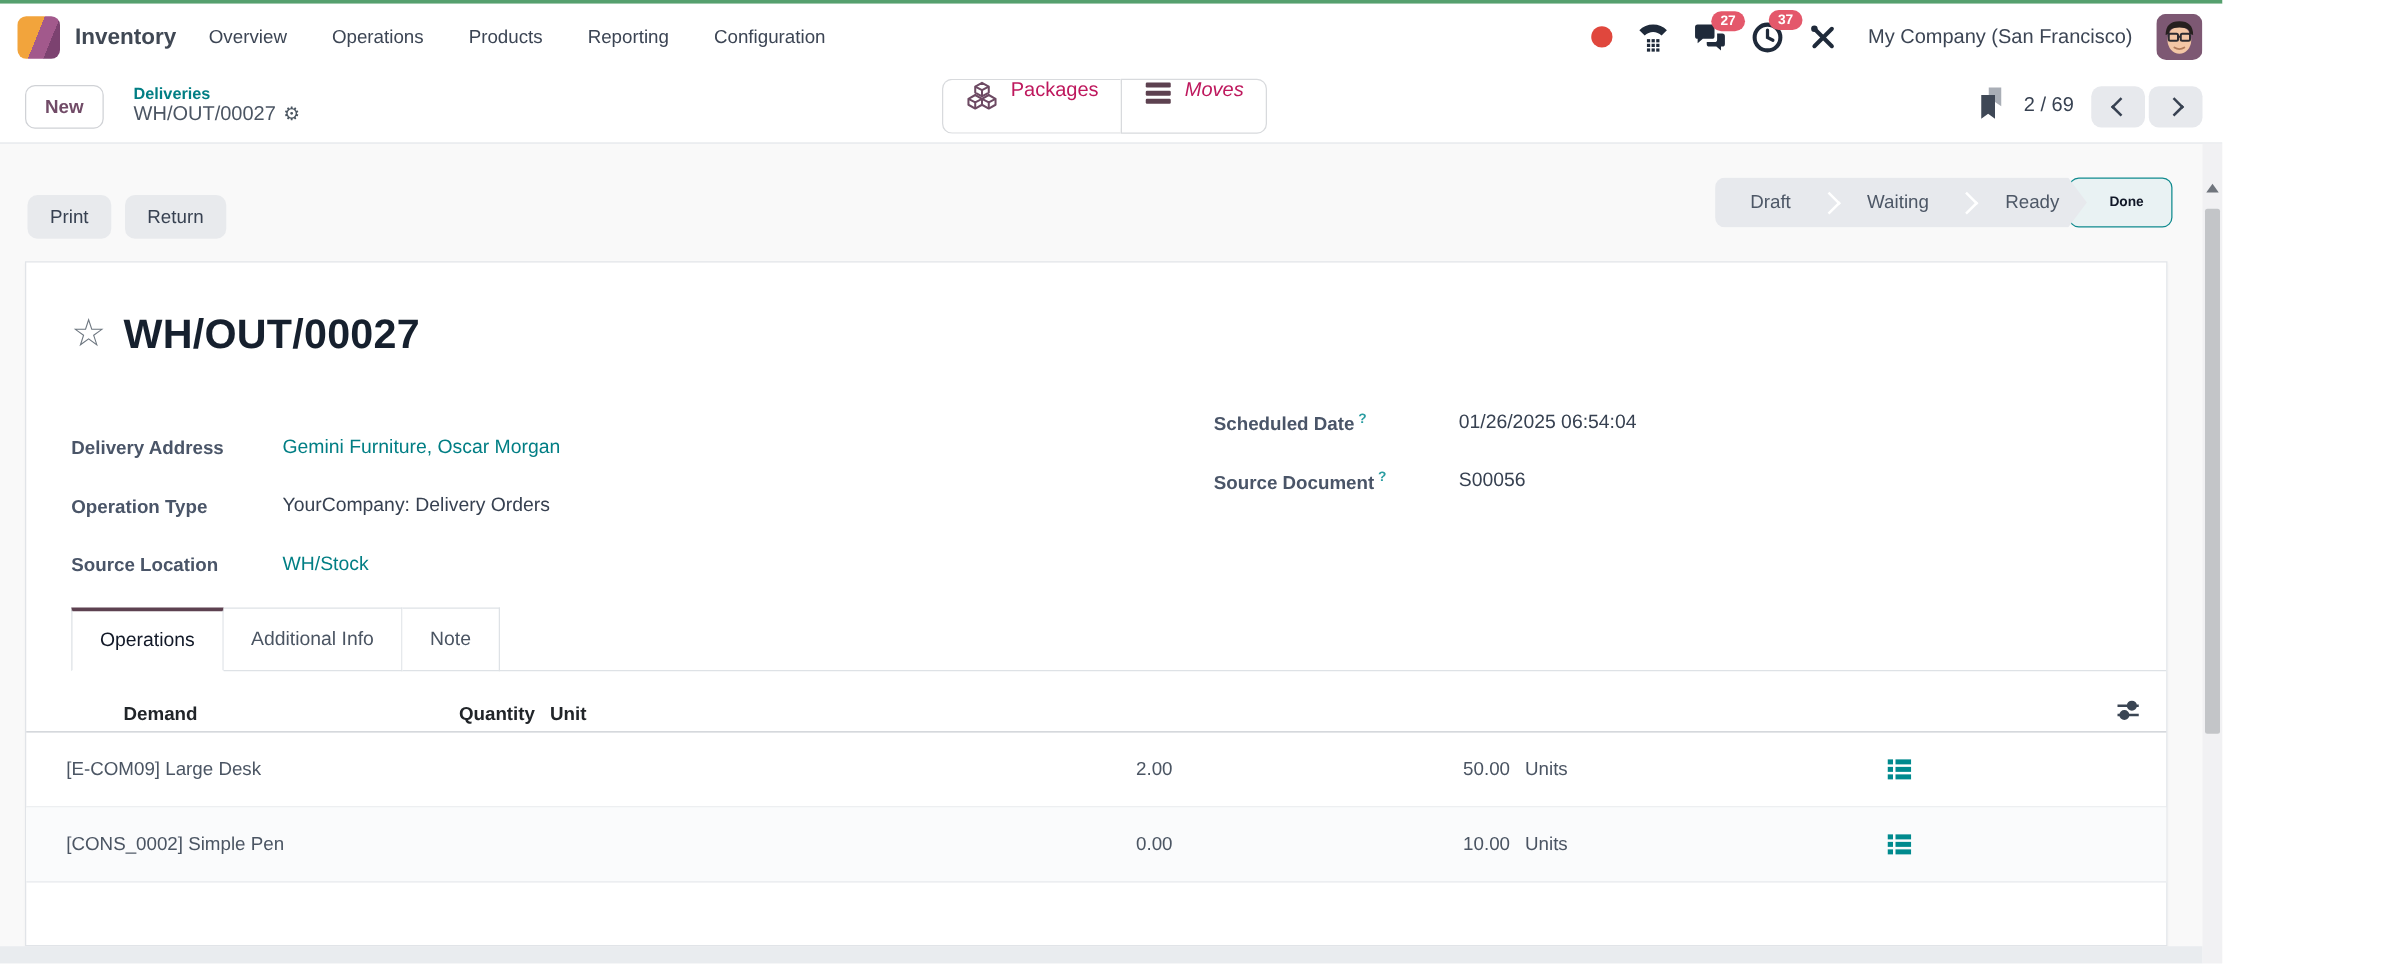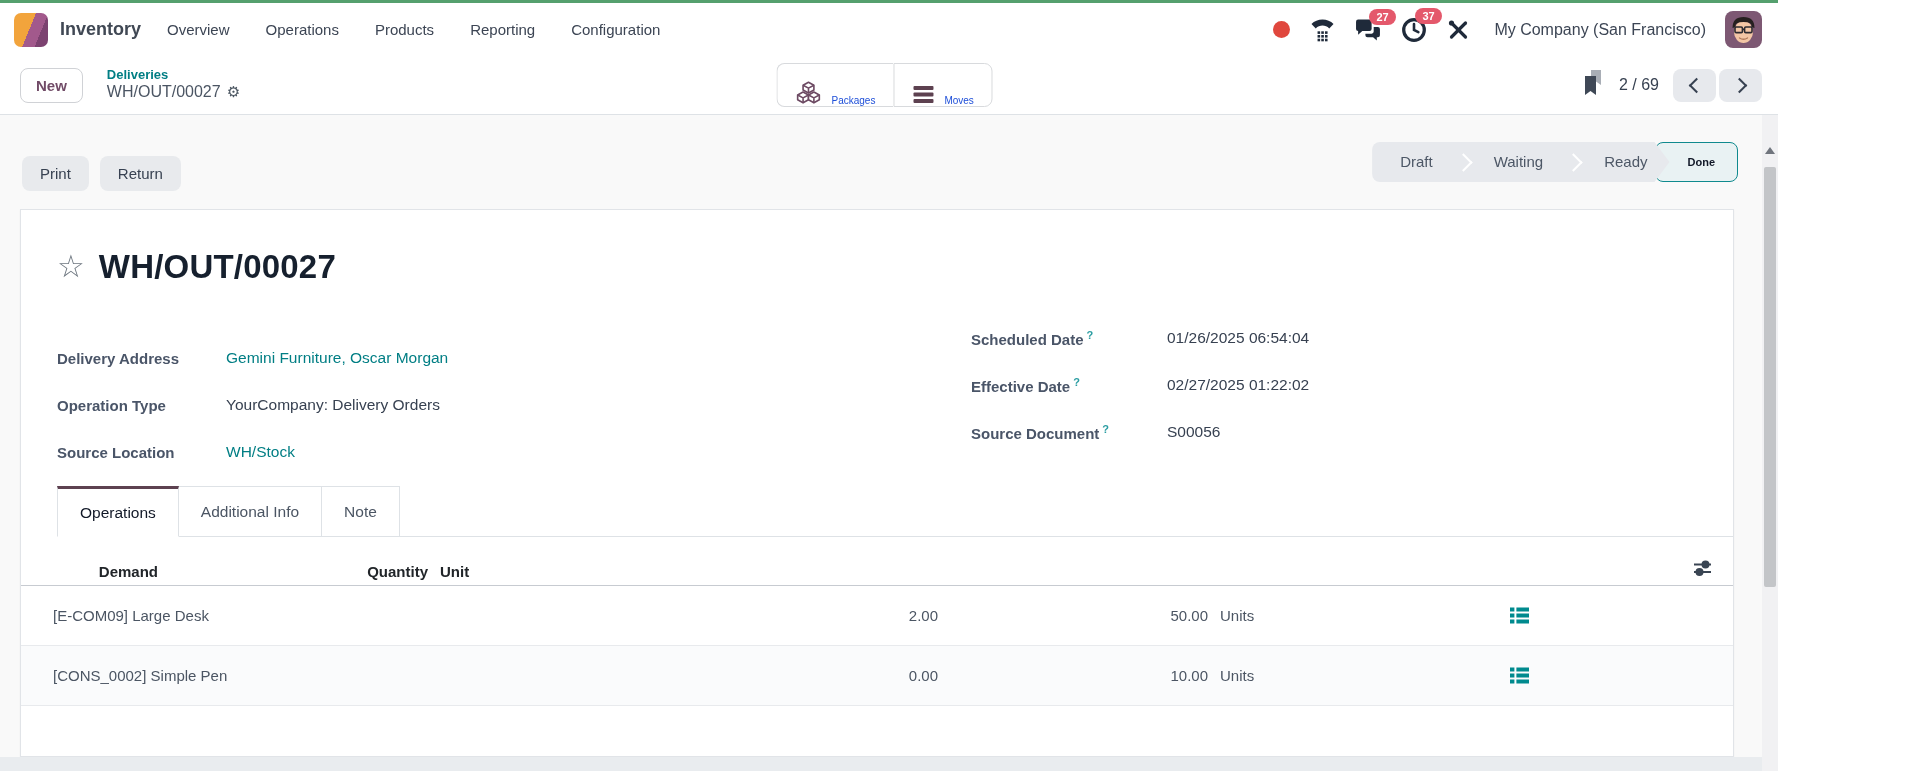--- a/index.html
+++ b/index.html
@@ -24,24 +24,24 @@
   
   .control-panel{position:relative;height:58px;background:#fff;border-bottom:1px solid #dee2e6;
                  display:flex;align-items:center;padding:0 16px 0 20px;}
   .btn-new{background:#fff;border:1px solid #d0d2d6;border-radius:8px;color:#714B67;
            font-weight:700;font-size:15px;padding:8px 15px;cursor:pointer;font-family:inherit;}
   .breadcrumb{margin-left:24px;line-height:1.15;}
   .bc-parent{display:block;color:#017e84;font-size:13px;font-weight:600;cursor:pointer;}
   .bc-current{font-size:16px;color:#4b5563;}
   .bc-gear{font-size:15px;color:#4a5560;margin-left:6px;cursor:pointer;}
   .stat-group{position:absolute;left:50%;transform:translateX(-52%);display:flex;height:44px;}
-  .stat-btn{display:flex;align-items:flex-end;gap:10px;background:#fff;border:1px solid #d8dadd;
-            padding:0 18px;font-size:10px;color:#1d4ed8;cursor:pointer;font-family:inherit;}
+  .stat-btn{display:flex;align-items:flex-start;gap:10px;background:#fff;border:1px solid #d8dadd;
+            padding:0 18px;font-size:16px;color:#be185d;cursor:pointer;font-family:inherit;}
   .stat-btn:first-child{border-radius:8px 0 0 8px;border-right:none;}
-  .stat-btn:last-child{border-radius:0 8px 8px 0;}
+  .stat-btn:last-child{border-radius:0 8px 8px 0;font-style:italic;}
   .pager{margin-left:auto;display:flex;align-items:center;gap:14px;}
   .pager-value{font-size:16px;color:#374151;}
   .pg-btns{display:flex;gap:3px;}
   .pg-btn{width:43px;height:33px;background:#e7e9ed;border:none;border-radius:8px;cursor:pointer;
           display:flex;align-items:center;justify-content:center;}
   .chev{width:9px;height:9px;border-style:solid;border-color:#374151;border-width:0;}
   .chev.left{border-left-width:2px;border-bottom-width:2px;transform:rotate(45deg);margin-left:3px;}
   .chev.right{border-right-width:2px;border-top-width:2px;transform:rotate(45deg);margin-right:3px;}
   
   .content{position:relative;height:656px;background:#f9f9f9;}
@@ -268,24 +268,20 @@
           <span class="fvalue link">WH/Stock</span>
         </div>
       </div>
 
       <div class="fields right">
         <div class="frow">
           <span class="flabel"><span>Scheduled Date</span><span class="help">?</span></span>
           <span class="fvalue">01/26/2025 06:54:04</span>
         </div>
         <div class="frow">
-          <span class="flabel"><span>Effective Date</span><span class="help">?</span></span>
-          <span class="fvalue">02/27/2025 01:22:02</span>
-        </div>
-        <div class="frow">
           <span class="flabel"><span>Source Document</span><span class="help">?</span></span>
           <span class="fvalue">S00056</span>
         </div>
       </div>
 
       <div class="tabs">
         <div class="tab active">Operations</div>
         <div class="tab">Additional Info</div>
         <div class="tab">Note</div>
       </div>

